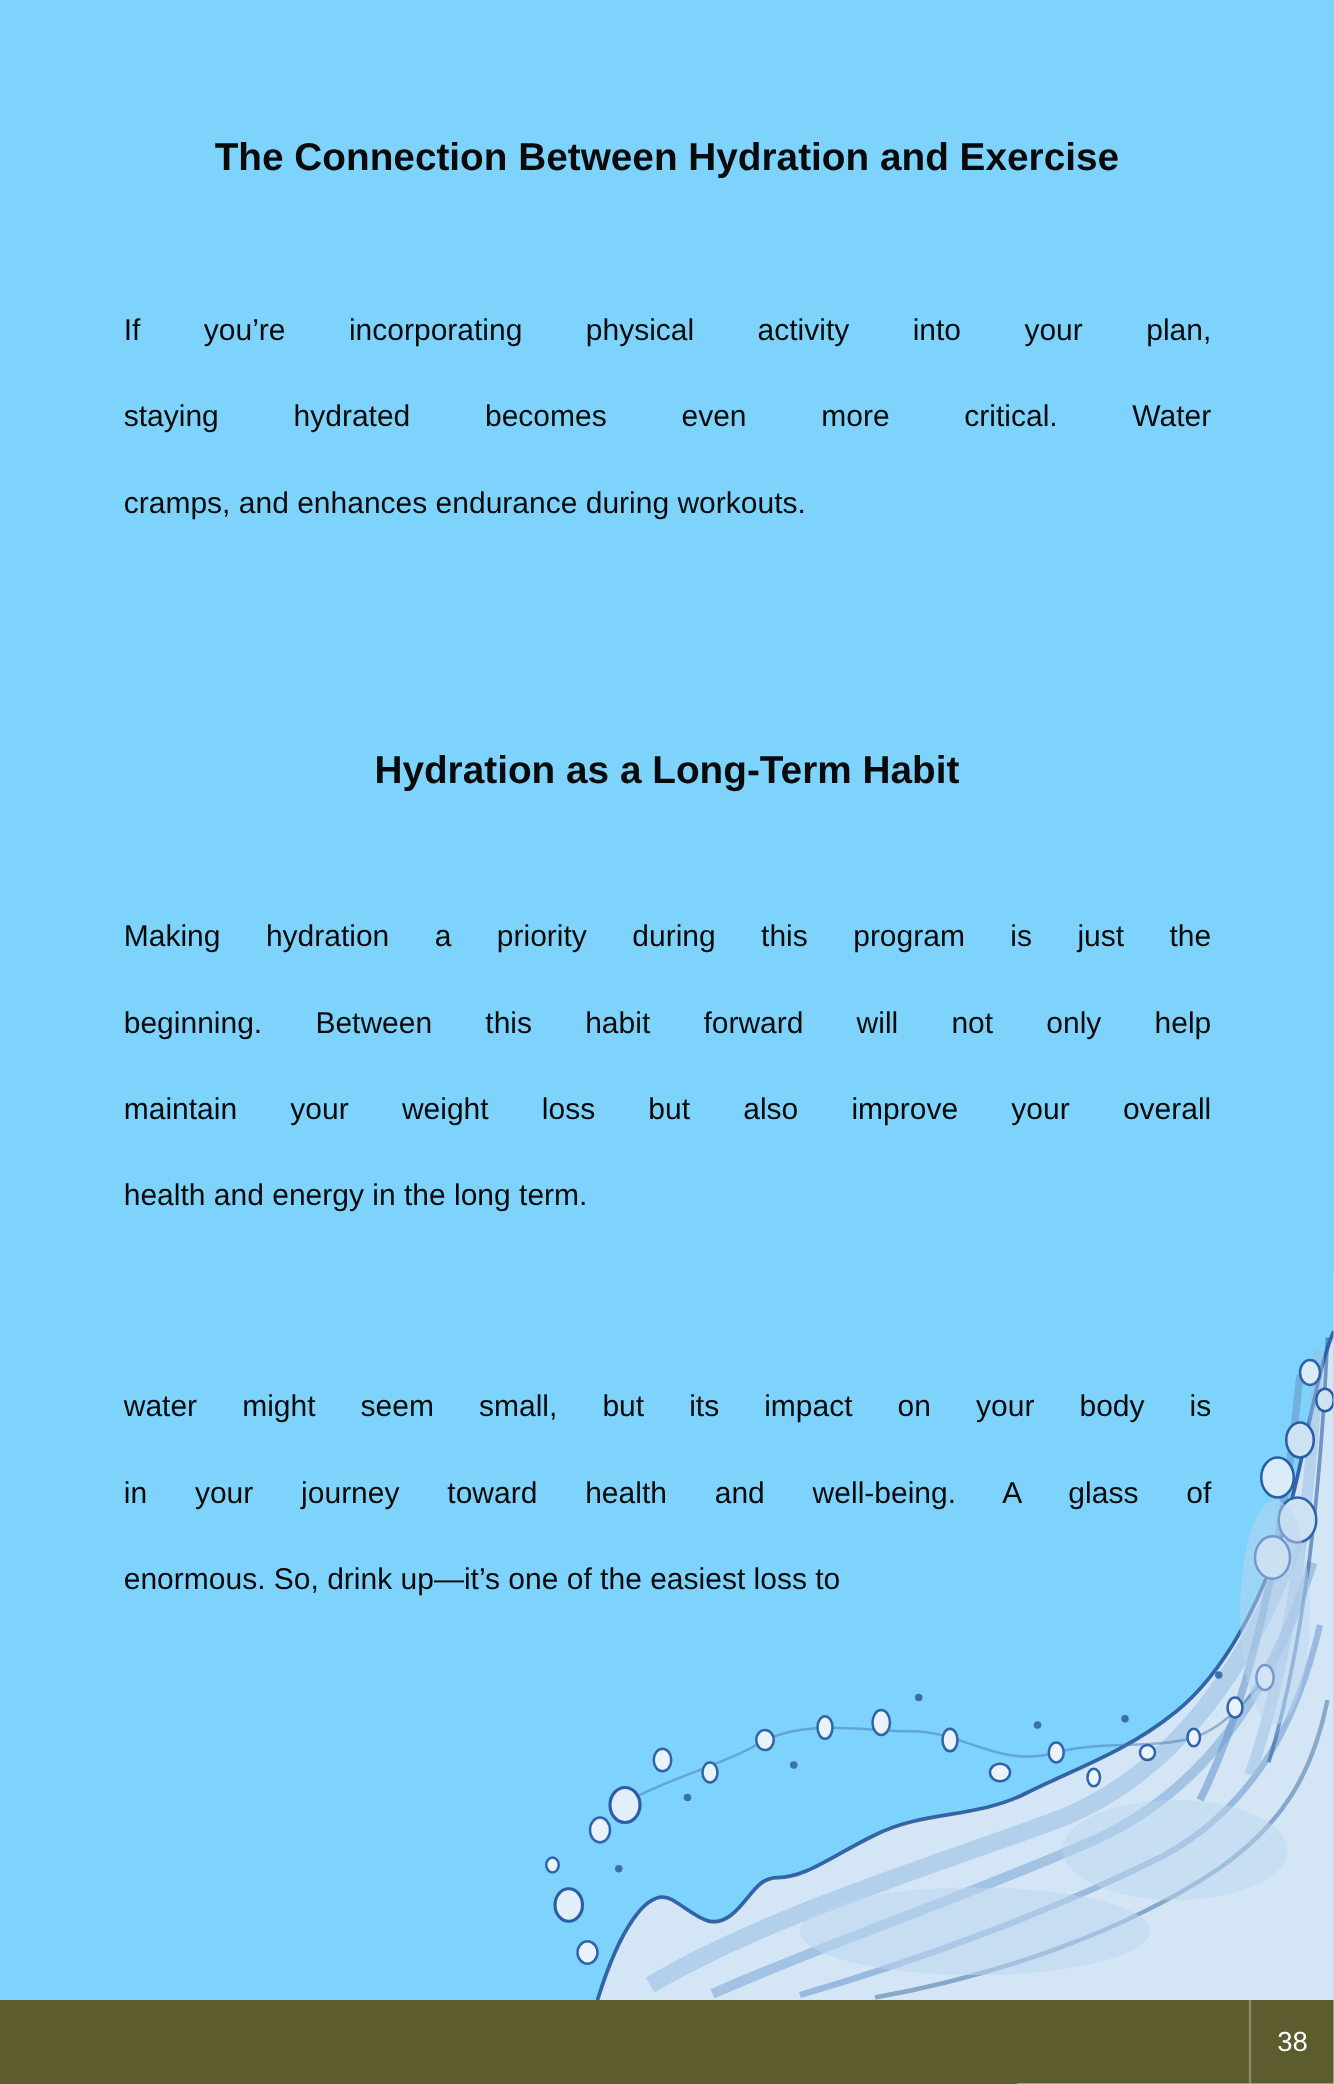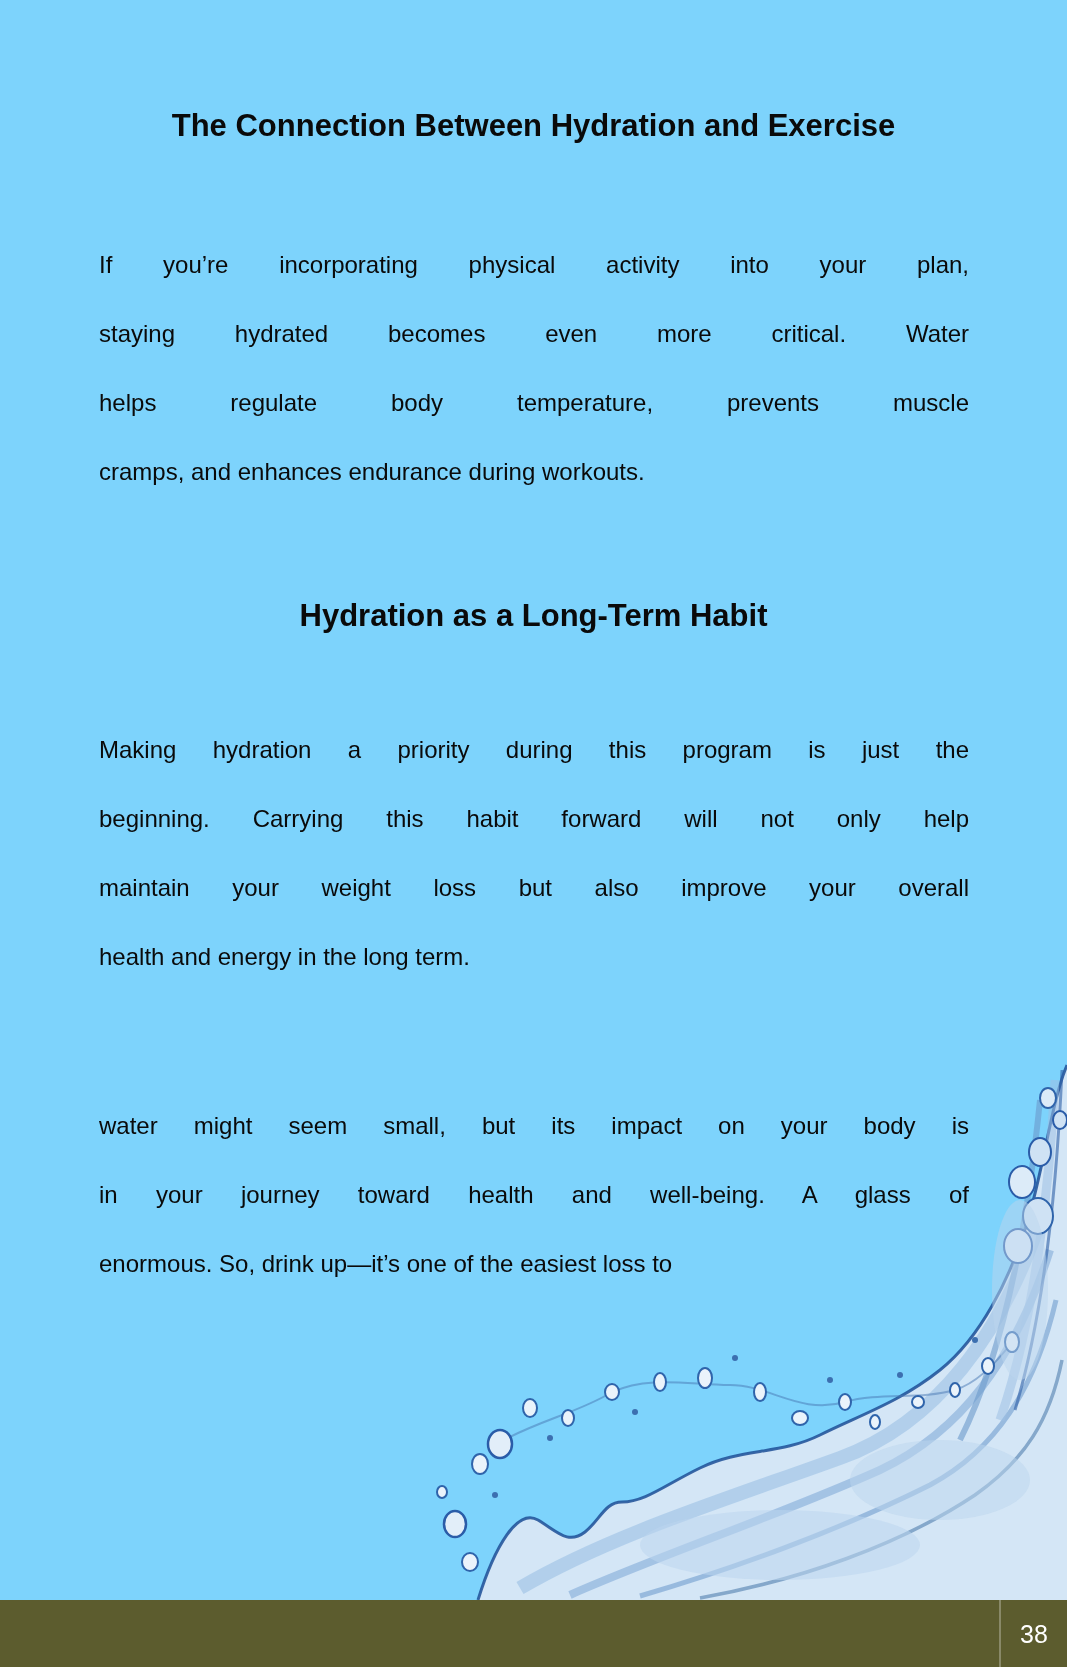--- a/index.html
+++ b/index.html
@@ -48,42 +48,41 @@
   .footer-divider{
     position:absolute;left:999px;top:0;bottom:0;width:2px;
     background:rgba(255,255,255,0.28);
   }
   .page-number-cell{
     position:absolute;right:0;top:0;width:66px;height:67px;
     display:flex;align-items:center;justify-content:center;
   }
   .page-number{
     color:var(--page-number-color,#ffffff);
-    font-size:25px;line-height:30px;
+    font-size:22px;line-height:30px;
   }
 </style>
 </head>
 <body>
 
 <div class="page" style="color: rgb(10, 10, 10);">
 
   <h1 class="heading h1">The Connection Between Hydration and Exercise</h1>
 
   <div class="para p1">
       <div class="line">If you’re incorporating physical activity into your plan,</div>
       <div class="line">staying hydrated becomes even more critical. Water</div>
-      <div class="line">helps regulate body temperature, prevents muscle</div>
       <div class="line">cramps, and enhances endurance during workouts.</div>
     </div>
 
   <h2 class="heading h2">Hydration as a Long-Term Habit</h2>
 
   <div class="para p2">
       <div class="line">Making hydration a priority during this program is just the</div>
-      <div class="line">beginning. Carrying this habit forward will not only help</div>
+      <div class="line">beginning. Between this habit forward will not only help</div>
       <div class="line">maintain your weight loss but also improve your overall</div>
       <div class="line">health and energy in the long term.</div>
     </div>
 
   <div class="para p3">
       <div class="line">water might seem small, but its impact on your body is</div>
       <div class="line">in your journey toward health and well-being. A glass of</div>
       <div class="line">enormous. So, drink up—it’s one of the easiest loss to</div>
     </div>
 

